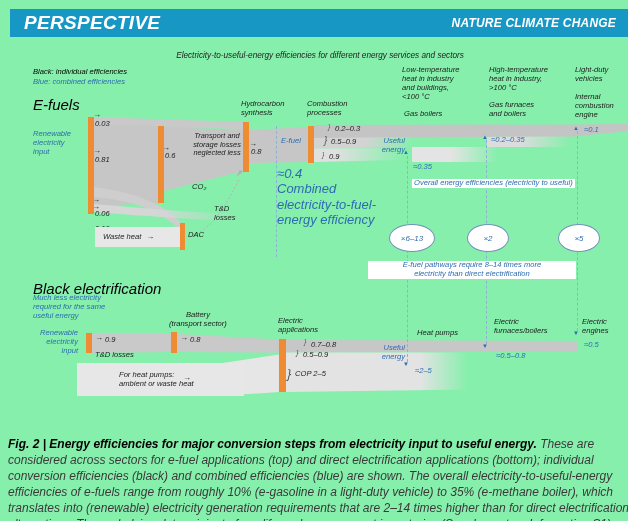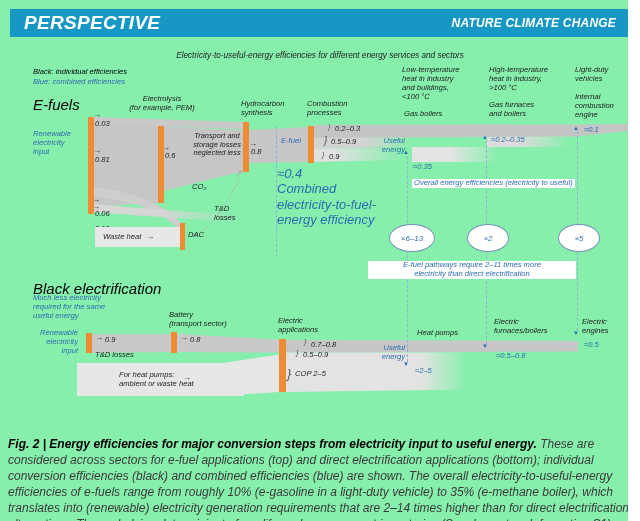--- a/index.html
+++ b/index.html
@@ -99,22 +99,20 @@
   <div class="lbl" style="left:402px;top:66px;">Low-temperature
 heat in industry
 and buildings,
 &lt;100 °C</div>
   <div class="lbl" style="left:489px;top:66px;">High-temperature
 heat in industry,
 &gt;100 °C</div>
   <div class="lbl" style="left:575px;top:66px;">Light-duty
 vehicles</div>
 
-  <div class="lbl c" style="left:112px;top:95px;width:100px;">Electrolysis
-(for example, PEM)</div>
   <div class="lbl" style="left:241px;top:100px;">Hydrocarbon
 synthesis</div>
   <div class="lbl" style="left:307px;top:100px;">Combustion
 processes</div>
   <div class="lbl" style="left:404px;top:110px;">Gas boilers</div>
   <div class="lbl" style="left:489px;top:101px;">Gas furnaces
 and boilers</div>
   <div class="lbl" style="left:575px;top:93px;">Internal
 combustion
 engine</div>
@@ -180,33 +178,33 @@
   <div class="lbl bl whitebg" style="left:412px;top:179px;">Overall energy efficiencies (electricity to useful)</div>
   <div class="oval" style="left:389px;top:224px;width:44px;height:26px;">
       <span>×6–13</span>
     </div>
   <div class="oval" style="left:467px;top:224px;width:40px;height:26px;">
       <span>×2</span>
     </div>
   <div class="oval" style="left:558px;top:224px;width:40px;height:26px;">
       <span>×5</span>
     </div>
-  <div class="lbl bl c whitebg" style="left:368px;top:261px;width:204px;">E-fuel pathways require 2–11 times more
+  <div class="lbl bl c whitebg" style="left:368px;top:261px;width:204px;">E-fuel pathways require 8–14 times more
 electricity than direct electrification</div>
 
   <div class="lbl bl" style="left:33px;top:294px;">Much less electricity
 required for the same
 useful energy</div>
   <div class="lbl bl r" style="left:28px;top:329px;width:50px;">Renewable
 electricity
 input</div>
   <span class="ar" style="left:95px;top:334px;">→</span>
   <div class="lbl" style="left:105px;top:336px;">0.9</div>
   <div class="lbl" style="left:95px;top:351px;">T&amp;D losses</div>
-  <div class="lbl" style="left:169px;top:311px;">Battery
+  <div class="lbl" style="left:169px;top:311px;text-align:center;">Battery
 (transport sector)</div>
   <span class="ar" style="left:180px;top:334px;">→</span>
   <div class="lbl" style="left:190px;top:336px;">0.8</div>
   <div class="gbox" style="left:77px;top:363px;width:131px;height:33px;padding-left:36px;">
     <span style="padding-left:6px;">For heat pumps:
 ambient or waste heat</span>
   </div>
   <span class="ar" style="left:183px;top:374px;">→</span>
   <div class="lbl" style="left:278px;top:317px;">Electric
 applications</div>

